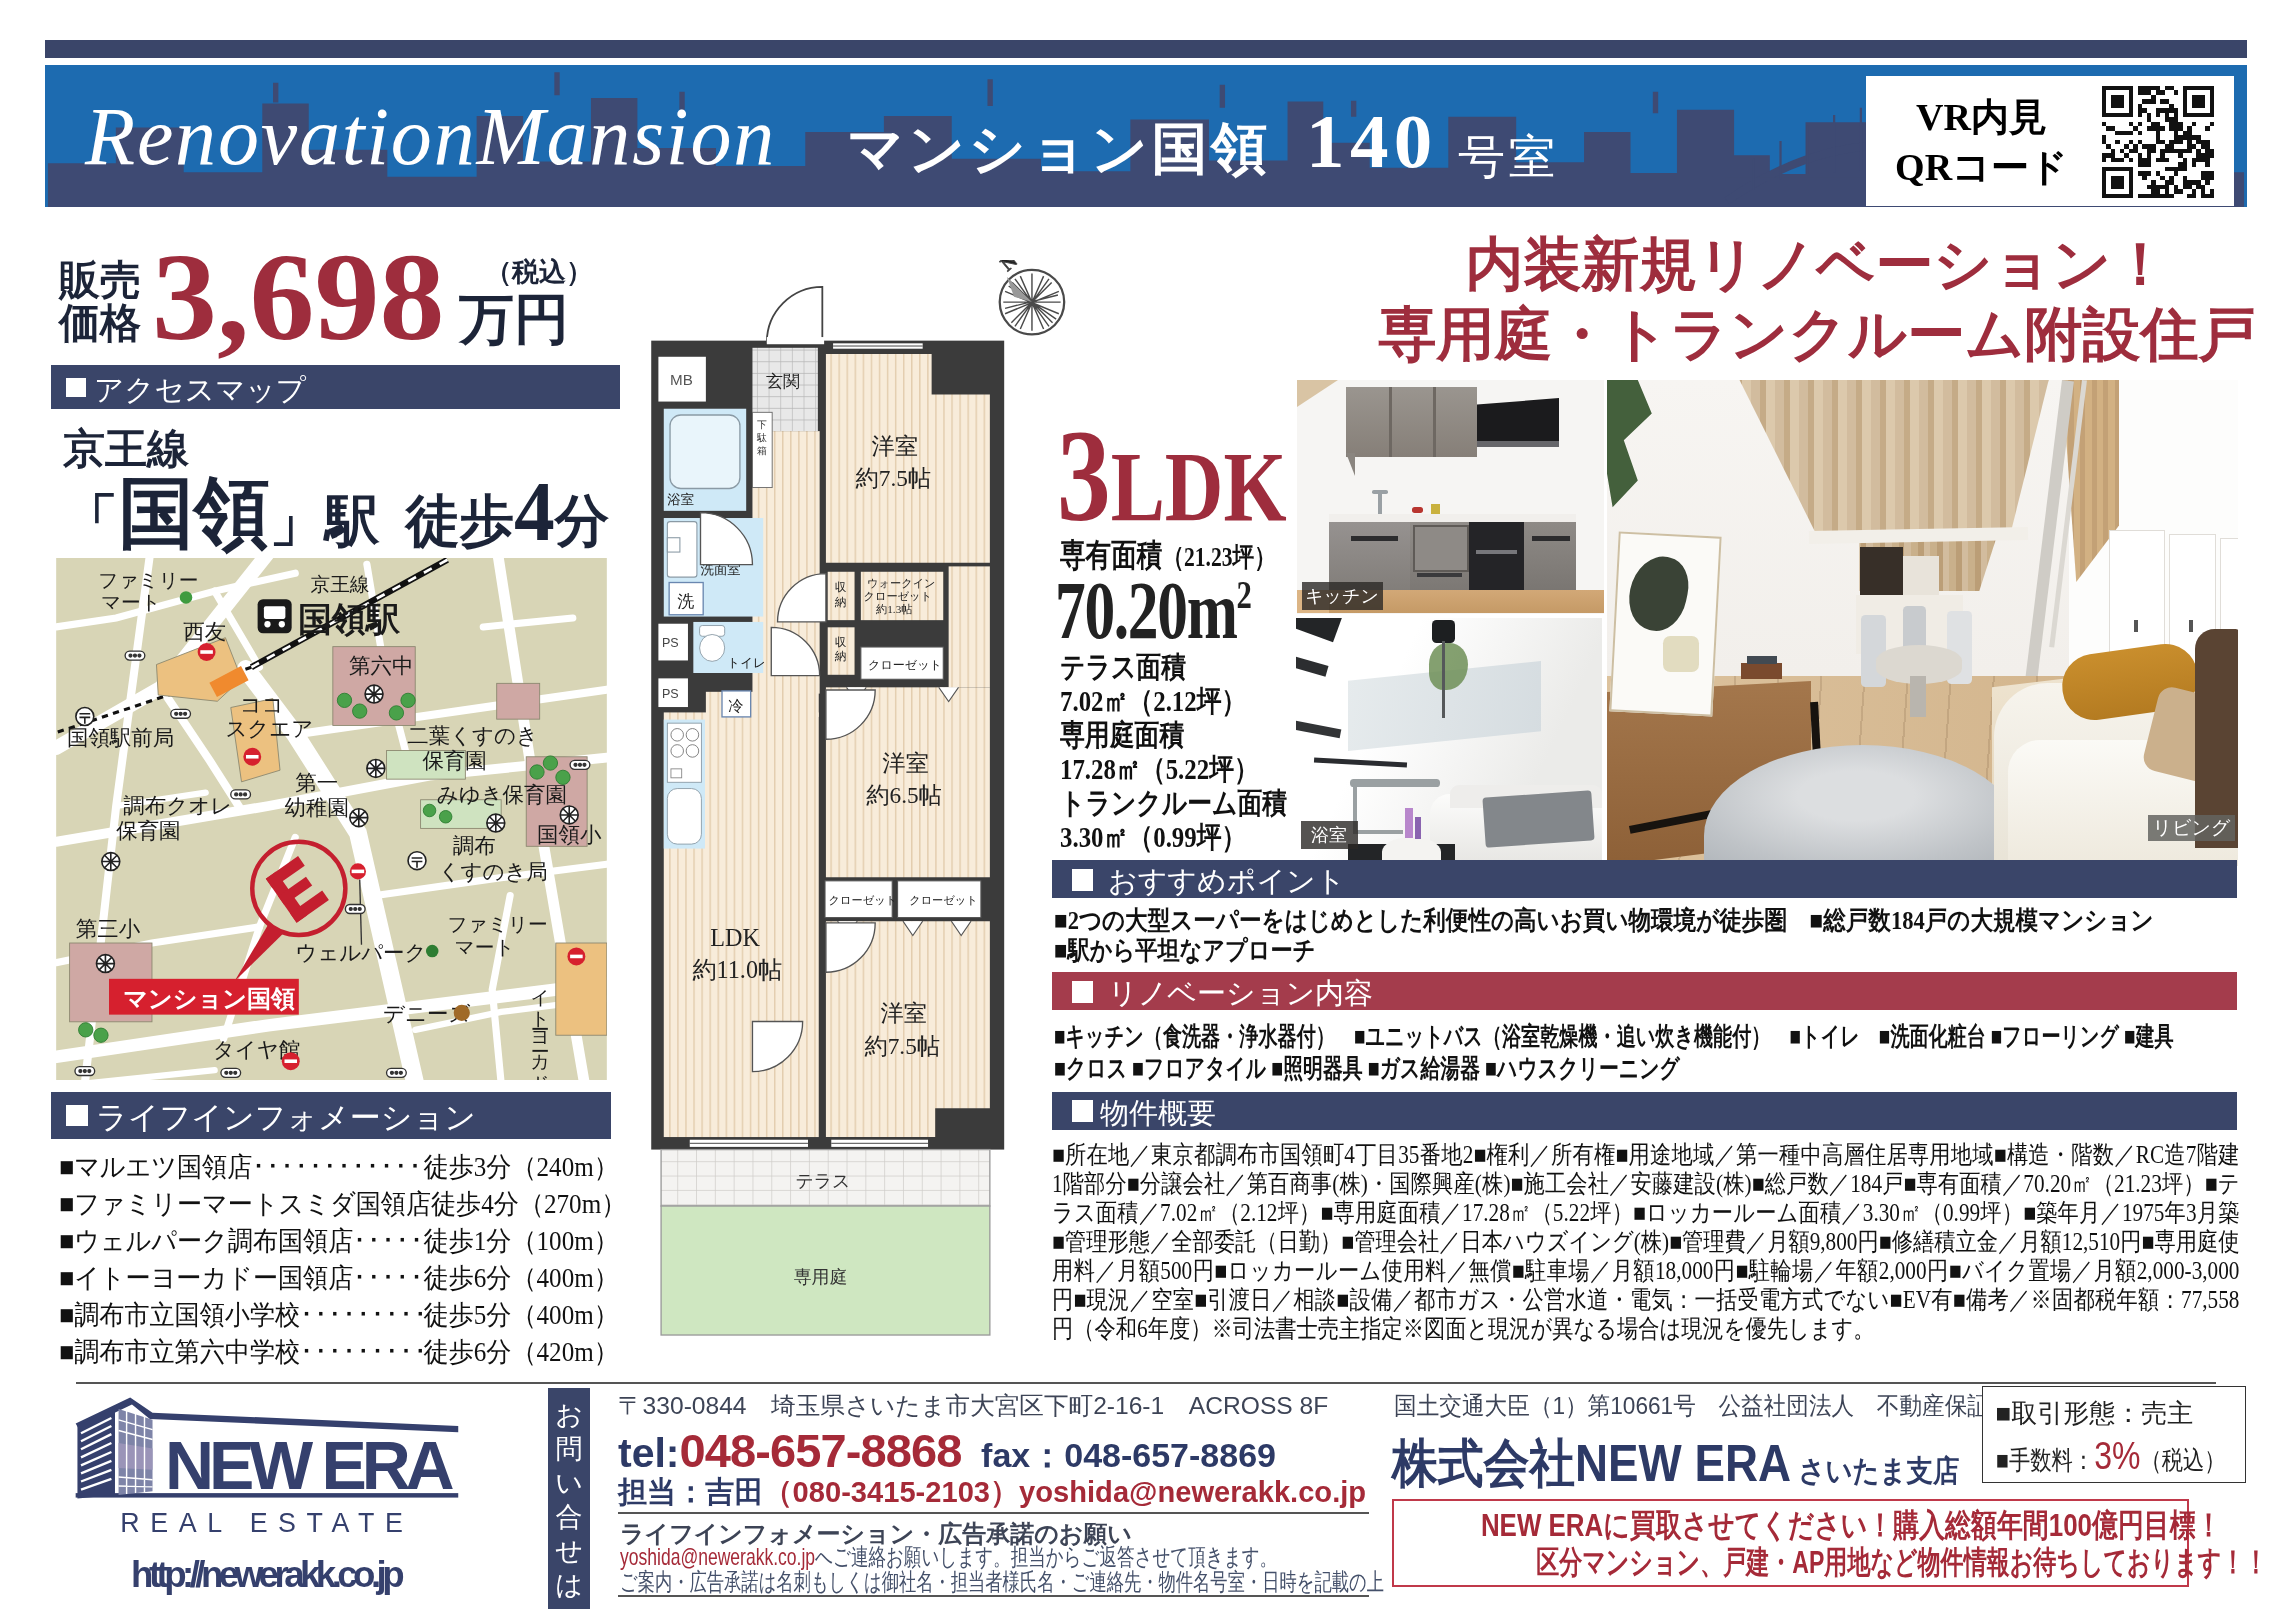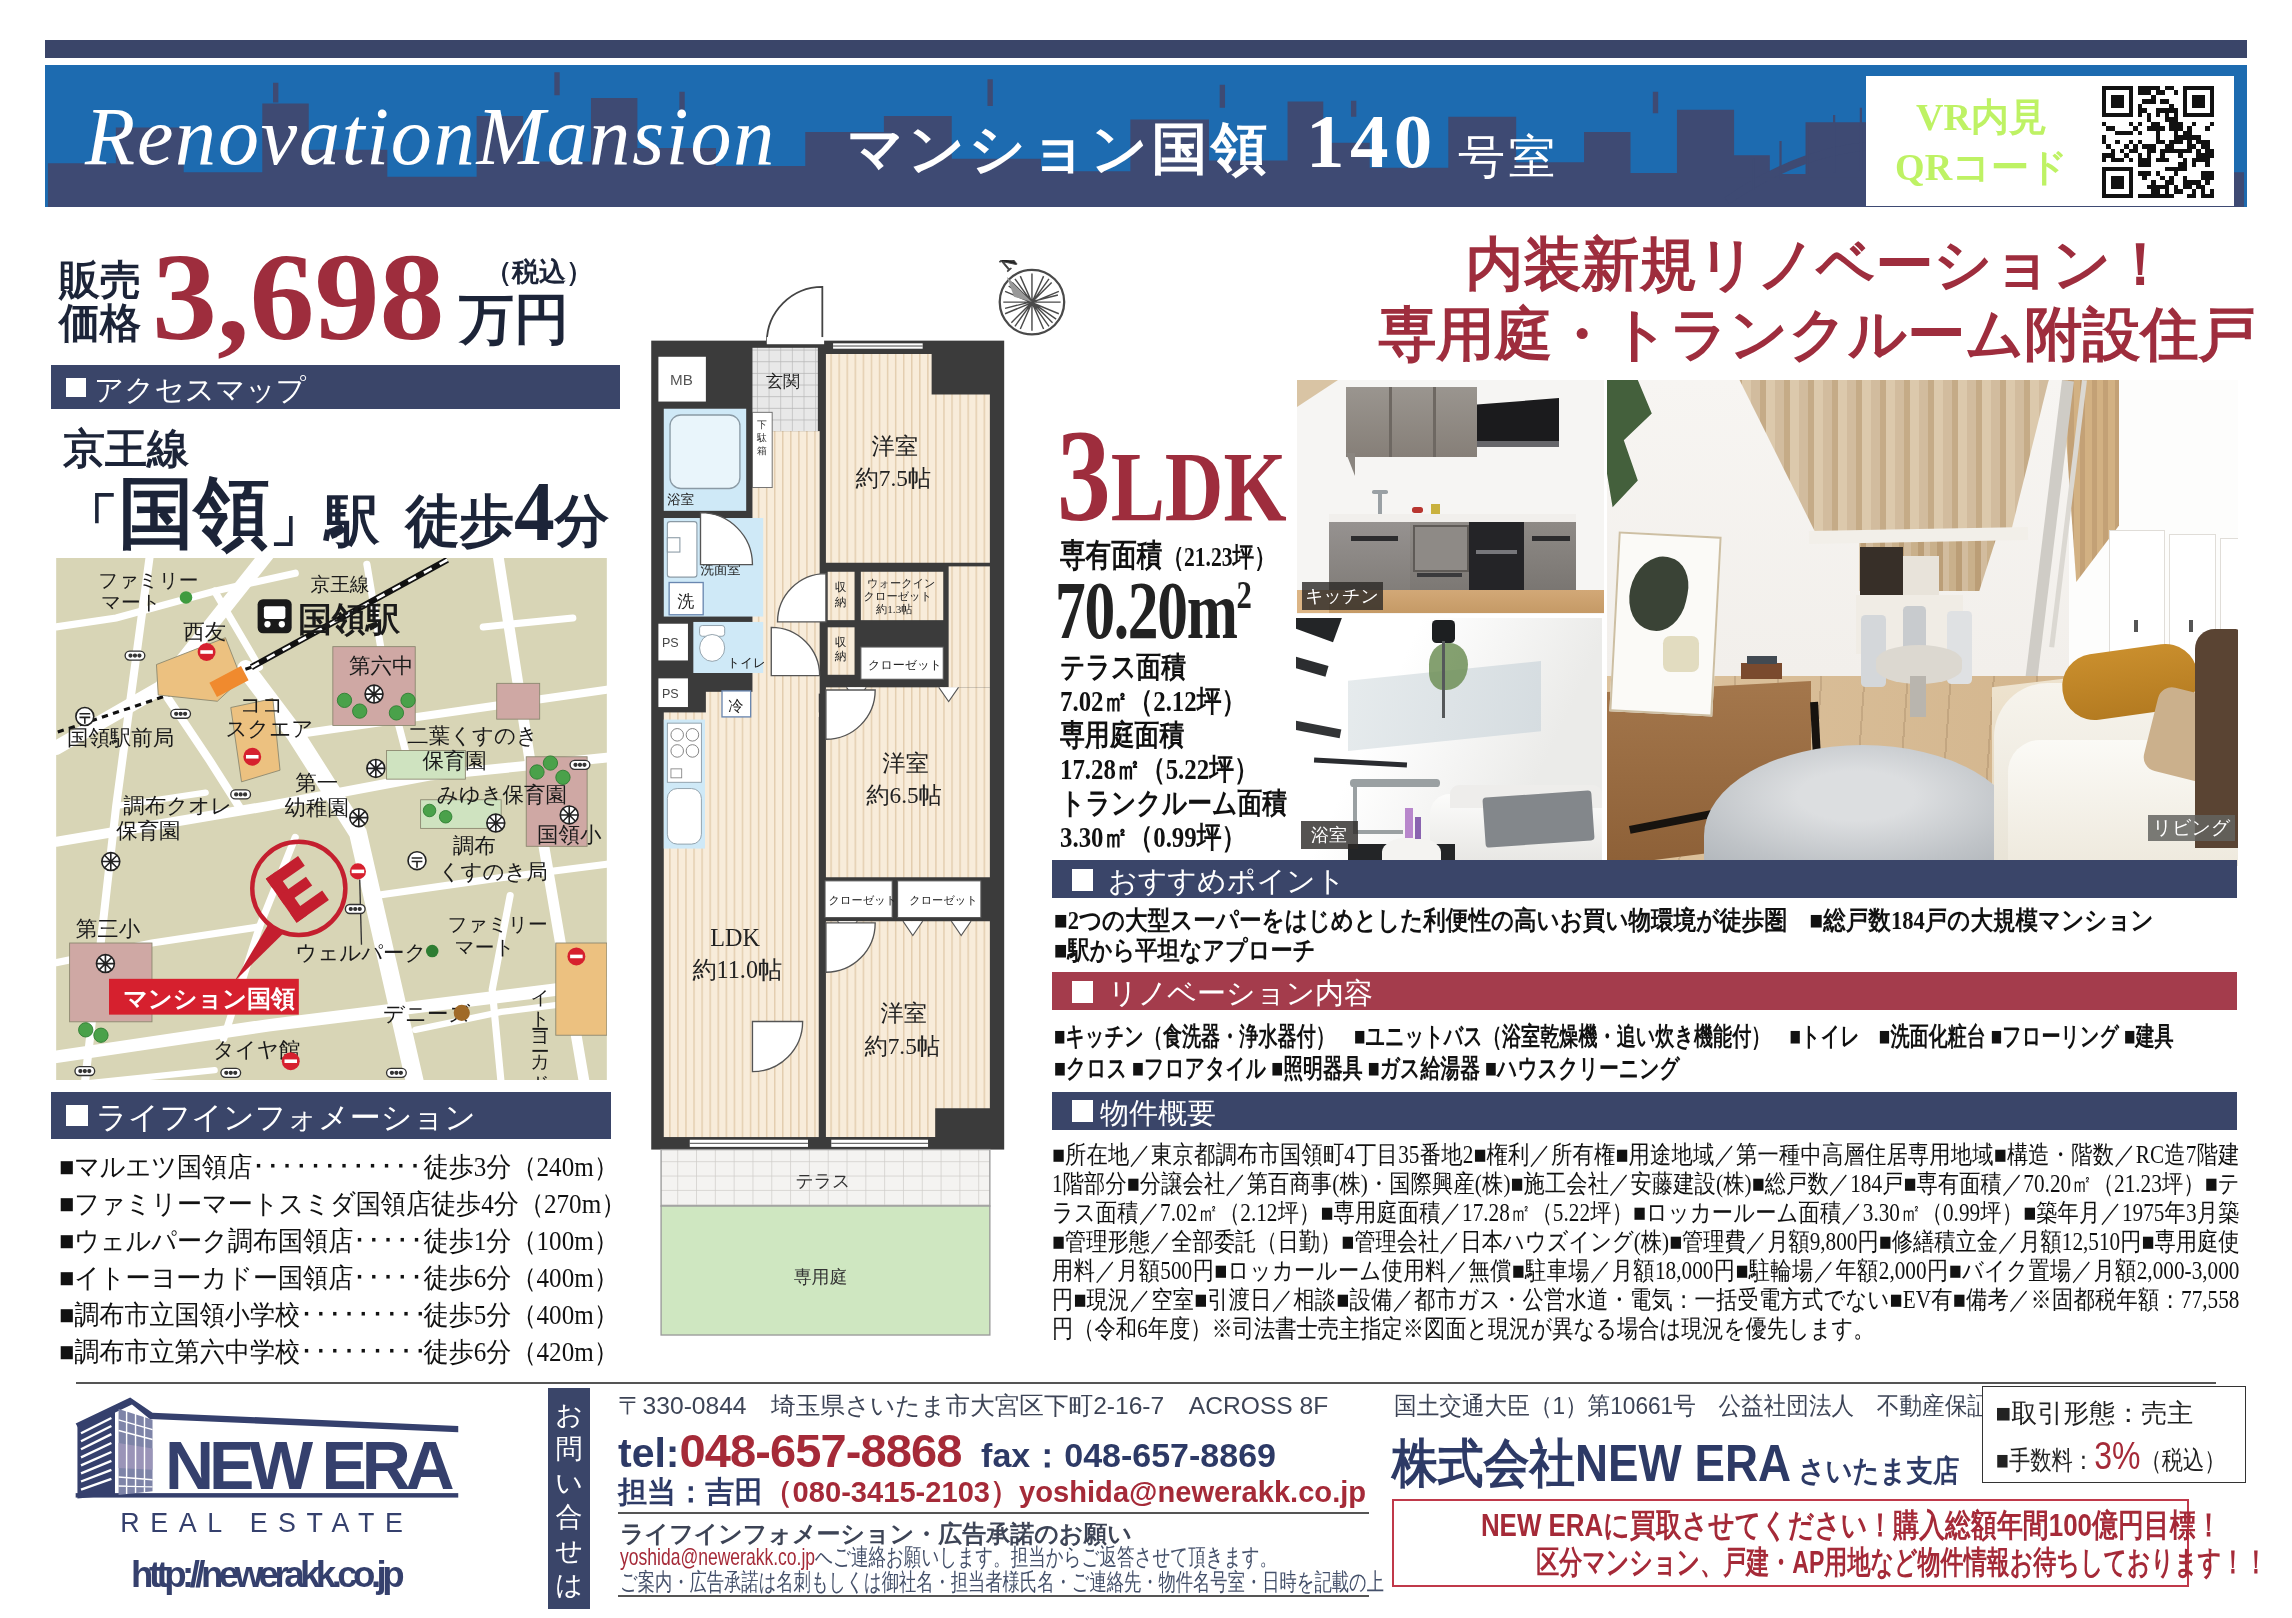--- a/index.html
+++ b/index.html
@@ -30,21 +30,21 @@
       </g>
 
   </svg>
     <div class="abs" style="left:40px;top:25px;font-size:82px;font-style:italic;color:#fff;letter-spacing:1.8px;">RenovationMansion</div>
 
   <div class="abs" style="left:802px;top:47px;font-size:56px;font-weight:bold;color:#fff;letter-spacing:3.6px;">マンション国領</div>
   <div class="abs" style="left:1261px;top:32px;font-size:77px;font-weight:bold;color:#fff;letter-spacing:5.4px;">140</div>
   <div class="abs" style="left:1413px;top:61px;font-size:47px;font-weight:normal;color:#fff;letter-spacing:3.6px;">号室</div>
 
   <div class="abs" style="left:1821px;top:10.7px;width:368px;height:130px;background:#fff;"></div>
-  <div class="abs" style="left:1840px;top:27px;width:193px;text-align:center;font-size:38px;font-weight:bold;color:#bef264;line-height:50px;">VR内見<br>QRコード</div>
+  <div class="abs" style="left:1840px;top:27px;width:193px;text-align:center;font-size:38px;font-weight:bold;color:#000000;line-height:50px;">VR内見<br>QRコード</div>
   <svg class="abs" style="left:2057px;top:20.6px;" width="112" height="112" viewBox="0 0 25 25" shape-rendering="crispEdges">
       <path fill="#111" d="M0,0h7v1h-7zM8,0h5v1h-5zM14,0h2v1h-2zM18,0h7v1h-7zM0,1h1v1h-1zM6,1h1v1h-1zM8,1h3v1h-3zM12,1h2v1h-2zM16,1h1v1h-1zM18,1h1v1h-1zM24,1h1v1h-1zM0,2h1v1h-1zM2,2h3v1h-3zM6,2h1v1h-1zM11,2h1v1h-1zM18,2h1v1h-1zM20,2h3v1h-3zM24,2h1v1h-1zM0,3h1v1h-1zM2,3h3v1h-3zM6,3h1v1h-1zM9,3h3v1h-3zM13,3h2v1h-2zM18,3h1v1h-1zM20,3h3v1h-3zM24,3h1v1h-1zM0,4h1v1h-1zM2,4h3v1h-3zM6,4h1v1h-1zM8,4h1v1h-1zM15,4h1v1h-1zM18,4h1v1h-1zM20,4h3v1h-3zM24,4h1v1h-1zM0,5h1v1h-1zM6,5h1v1h-1zM8,5h2v1h-2zM12,5h5v1h-5zM18,5h1v1h-1zM24,5h1v1h-1zM0,6h7v1h-7zM8,6h1v1h-1zM10,6h1v1h-1zM12,6h1v1h-1zM14,6h1v1h-1zM16,6h1v1h-1zM18,6h7v1h-7zM10,7h1v1h-1zM14,7h3v1h-3zM0,8h1v1h-1zM6,8h1v1h-1zM8,8h1v1h-1zM11,8h2v1h-2zM15,8h3v1h-3zM20,8h1v1h-1zM24,8h1v1h-1zM1,9h2v1h-2zM7,9h1v1h-1zM10,9h4v1h-4zM15,9h3v1h-3zM19,9h1v1h-1zM23,9h1v1h-1zM3,10h4v1h-4zM8,10h1v1h-1zM12,10h1v1h-1zM16,10h1v1h-1zM18,10h2v1h-2zM0,11h1v1h-1zM12,11h1v1h-1zM16,11h6v1h-6zM0,12h1v1h-1zM3,12h1v1h-1zM6,12h1v1h-1zM8,12h1v1h-1zM12,12h2v1h-2zM15,12h3v1h-3zM19,12h1v1h-1zM21,12h3v1h-3zM1,13h1v1h-1zM5,13h1v1h-1zM7,13h1v1h-1zM9,13h3v1h-3zM14,13h2v1h-2zM19,13h2v1h-2zM22,13h2v1h-2zM2,14h1v1h-1zM4,14h1v1h-1zM6,14h2v1h-2zM10,14h2v1h-2zM13,14h7v1h-7zM21,14h1v1h-1zM23,14h2v1h-2zM0,15h3v1h-3zM5,15h1v1h-1zM8,15h1v1h-1zM10,15h1v1h-1zM13,15h1v1h-1zM17,15h1v1h-1zM21,15h4v1h-4zM0,16h1v1h-1zM2,16h3v1h-3zM6,16h1v1h-1zM8,16h3v1h-3zM12,16h3v1h-3zM18,16h1v1h-1zM20,16h4v1h-4zM8,17h3v1h-3zM17,17h2v1h-2zM20,17h1v1h-1zM23,17h1v1h-1zM0,18h7v1h-7zM14,18h5v1h-5zM0,19h1v1h-1zM6,19h1v1h-1zM8,19h3v1h-3zM12,19h1v1h-1zM16,19h1v1h-1zM22,19h3v1h-3zM0,20h1v1h-1zM2,20h3v1h-3zM6,20h1v1h-1zM9,20h1v1h-1zM13,20h1v1h-1zM15,20h1v1h-1zM18,20h1v1h-1zM22,20h3v1h-3zM0,21h1v1h-1zM2,21h3v1h-3zM6,21h1v1h-1zM11,21h1v1h-1zM14,21h2v1h-2zM18,21h4v1h-4zM23,21h1v1h-1zM0,22h1v1h-1zM2,22h3v1h-3zM6,22h1v1h-1zM10,22h5v1h-5zM16,22h1v1h-1zM18,22h2v1h-2zM21,22h2v1h-2zM0,23h1v1h-1zM6,23h1v1h-1zM11,23h2v1h-2zM14,23h1v1h-1zM16,23h2v1h-2zM20,23h1v1h-1zM22,23h1v1h-1zM24,23h1v1h-1zM0,24h7v1h-7zM8,24h8v1h-8zM19,24h2v1h-2zM22,24h3v1h-3z"></path>
     </svg>
 </div>
 
 <div class="abs" style="left:59px;top:259px;font-size:41px;font-weight:bold;color:#1c2438;line-height:43px;">販売<br>価格</div>
 
 <div class="abs red" style="left:152px;top:226px;font-size:125px;font-weight:bold;letter-spacing:0px;transform:scaleX(1.04);transform-origin:left top;">3,698</div>
 
 <div class="abs" style="left:485px;top:254px;font-size:27px;font-weight:bold;color:#1c2438;">（税込）</div>
@@ -635,21 +635,21 @@
 
 <text x="184" y="1662" font-family="Liberation Sans,sans-serif" font-weight="bold" font-size="76" fill="#35406d" textLength="324">NEW ERA</text>
 
 <text x="134" y="1710" font-family="Liberation Sans,sans-serif" font-size="30" fill="#35406d" textLength="330" letter-spacing="14">REAL ESTATE</text>
 
 <text x="146" y="1772" font-family="Liberation Sans,sans-serif" font-weight="bold" font-size="41" fill="#35406d" textLength="306">http://newerakk.co.jp</text>
 </svg>
 
 <div class="abs bar" style="left:548px;top:1388px;width:42px;height:221px;font-size:27px;text-align:center;line-height:34px;padding-top:9.9px;box-sizing:border-box;">お<br>問<br>い<br>合<br>せ<br>は</div>
 
-<div class="abs sans" style="left:618px;top:1389px;font-size:24.6px;color:#3d4456;">〒330-0844　埼玉県さいたま市大宮区下町2-16-7　ACROSS 8F</div>
+<div class="abs sans" style="left:618px;top:1389px;font-size:24.6px;color:#3d4456;">〒330-0844　埼玉県さいたま市大宮区下町2-16-1　ACROSS 8F</div>
 
 <div class="abs sans" style="left:618px;top:1423px;white-space:nowrap;">
   <span style="font-size:41px;font-weight:bold;color:#2d3a66;">tel:</span><span style="font-size:47px;font-weight:bold;color:#a52a38;letter-spacing:-0.9px;">048-657-8868</span><span style="font-size:34px;font-weight:bold;color:#2d3a66;margin-left:19.7px;">fax：048-657-8869</span>
 </div>
 
 <div class="abs sans" style="left:618px;top:1472px;font-size:30px;font-weight:bold;white-space:nowrap;transform:scaleX(0.97);transform-origin:left top;"><span style="color:#2d3a66;">担当：吉田</span><span style="color:#a52a38;">（080-3415-2103）yoshida@newerakk.co.jp</span></div>
 <div class="abs" style="left:618px;top:1512px;width:751px;height:1.8px;background:#555;"></div>
 
 <div class="abs sans" style="left:620px;top:1518px;font-size:24px;font-weight:bold;color:#3d4456;">ライフインフォメーション・広告承諾のお願い</div>
 

